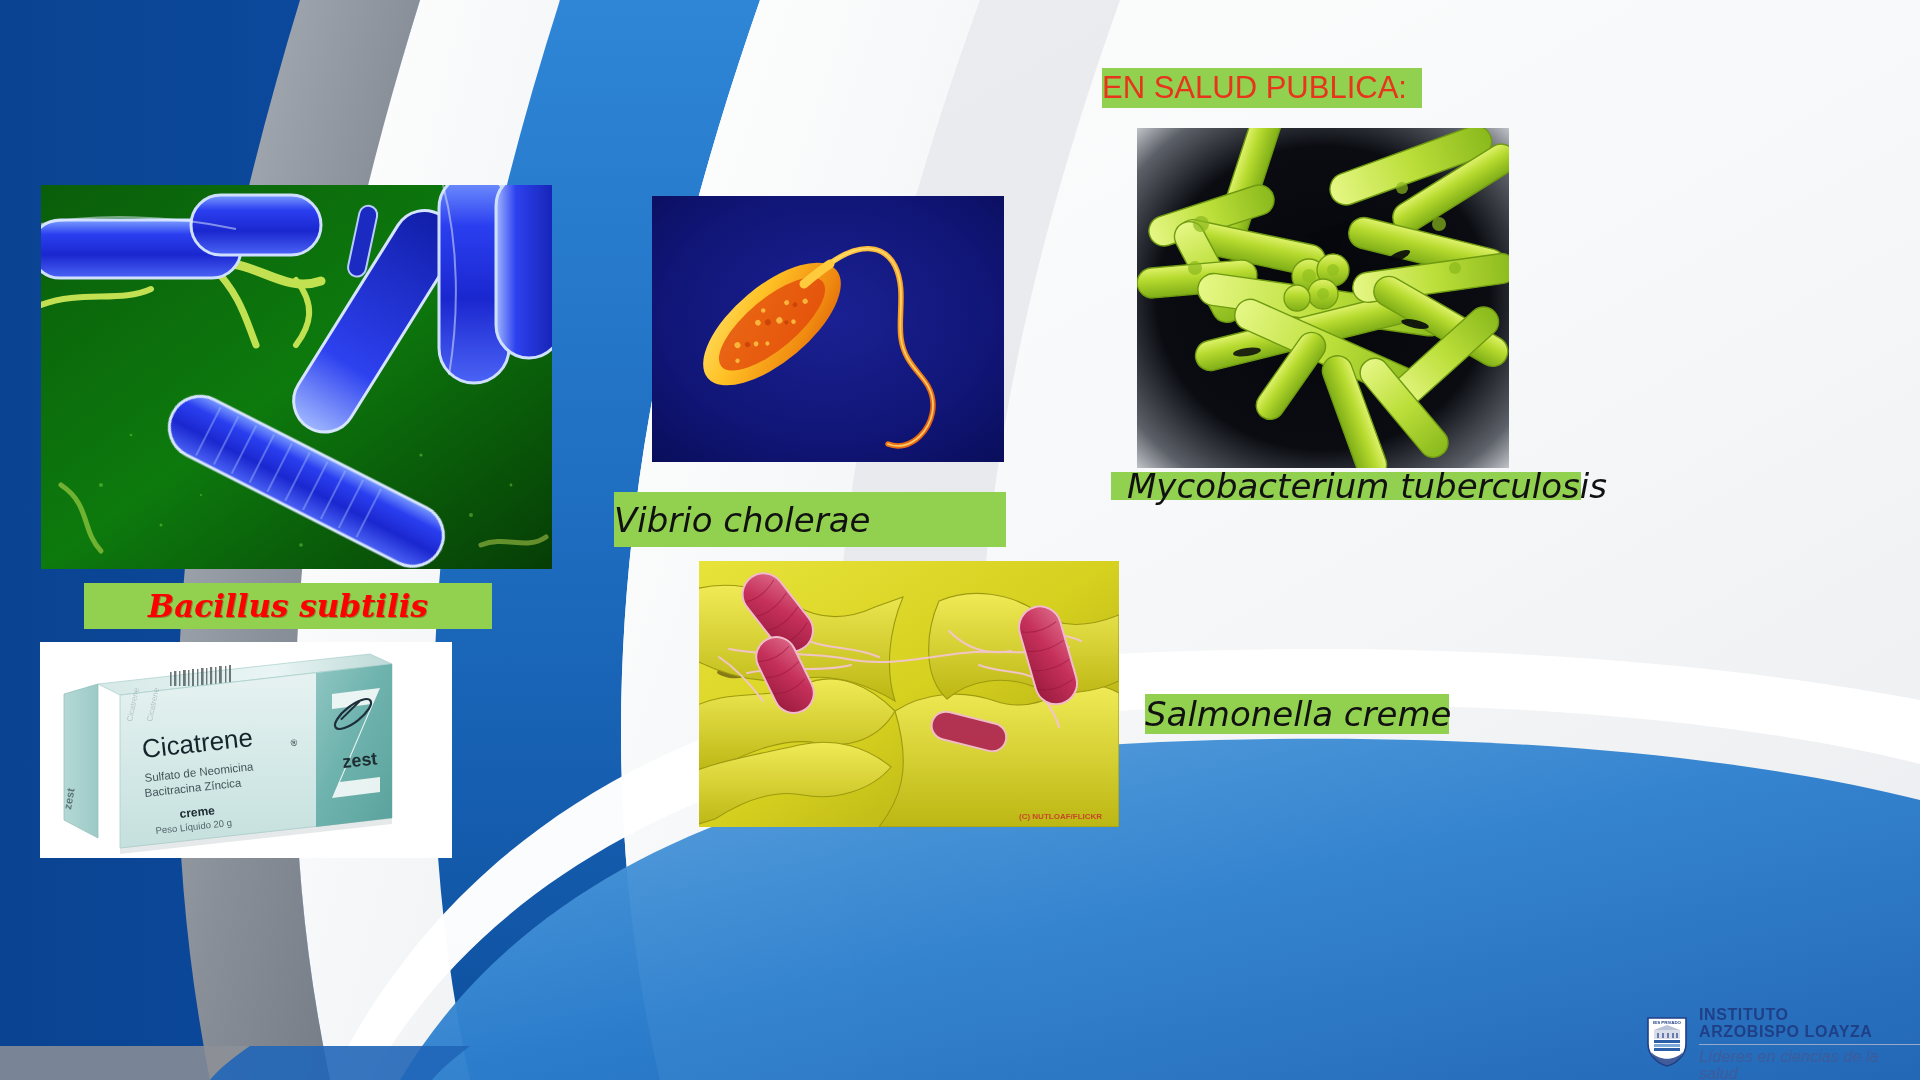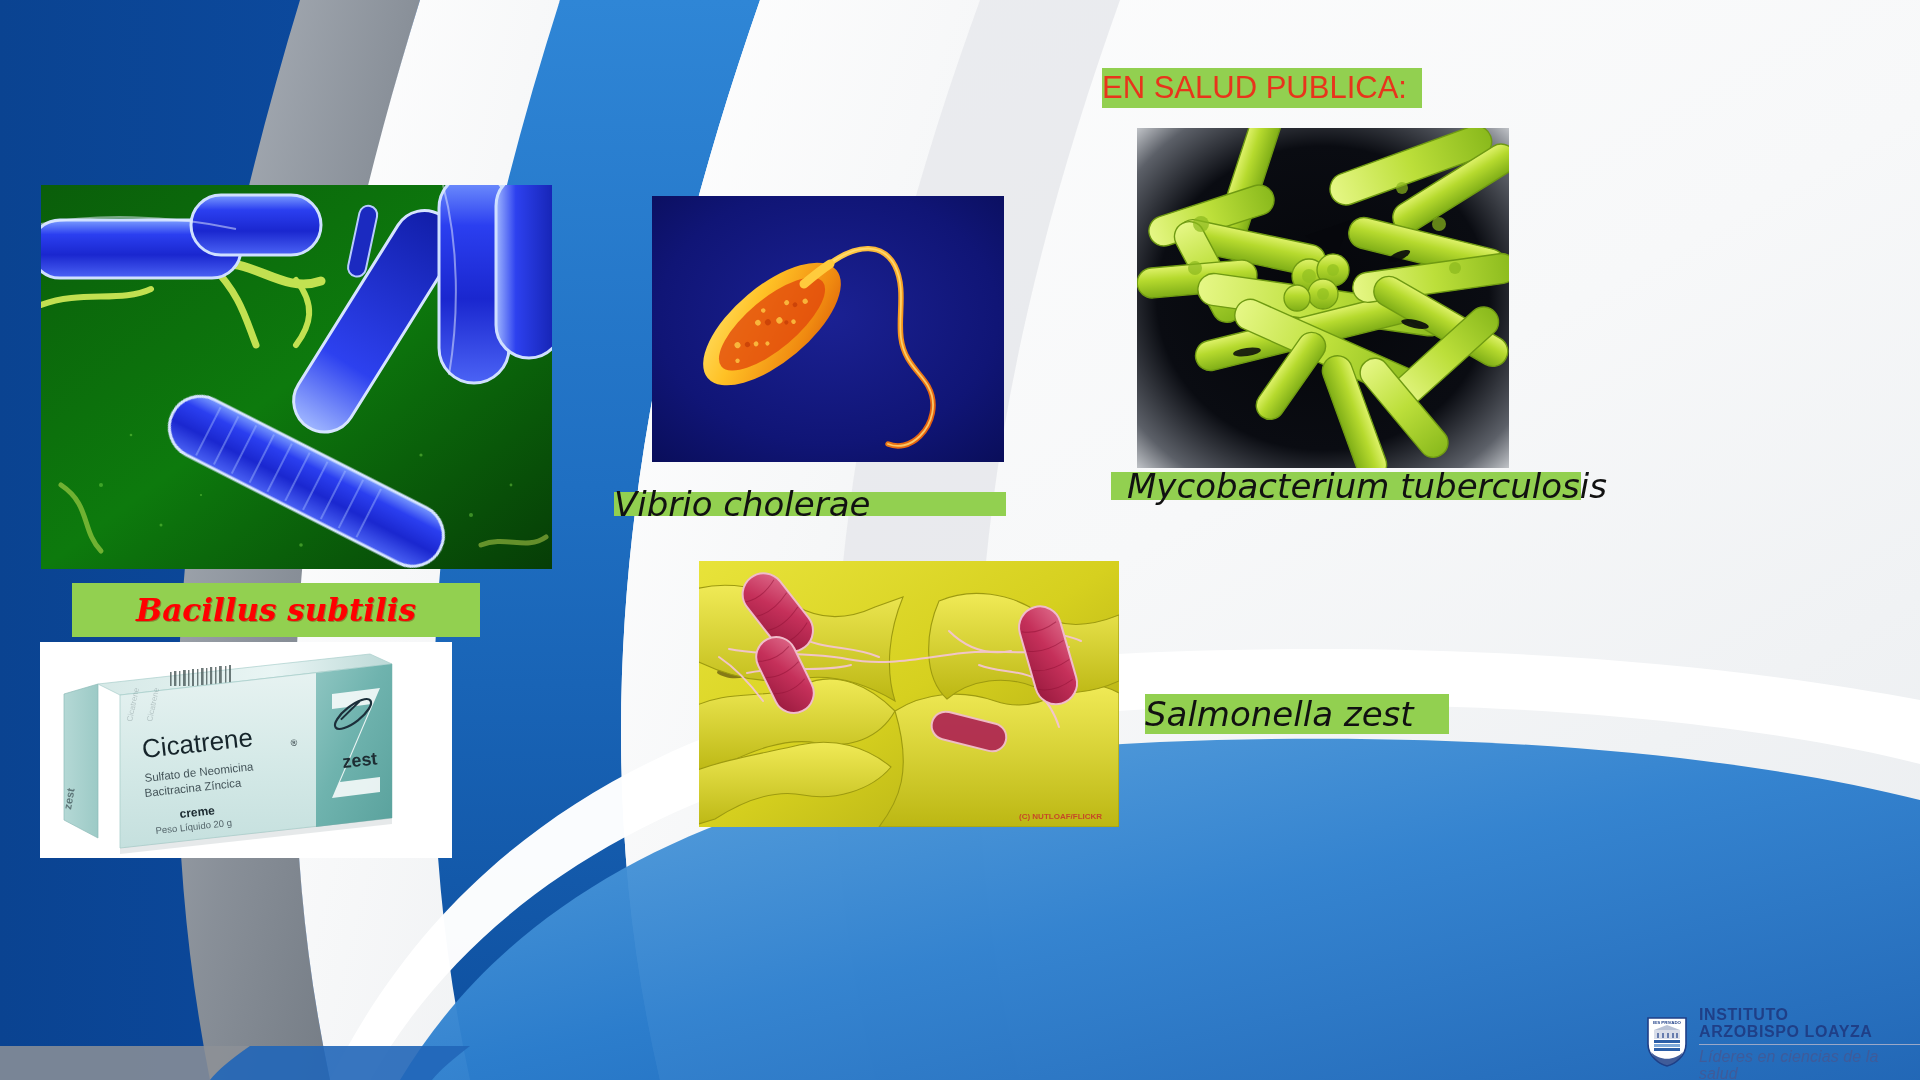--- a/index.html
+++ b/index.html
@@ -229,21 +229,21 @@
         </g>
       </g>
 
       <g opacity="0.5" stroke="#e6eeff" fill="none" stroke-width="2">
         <path d="M-5,40 C50,28 130,30 195,44"></path>
         <path d="M402,0 C418,60 418,130 408,190"></path>
       </g>
     </svg>
   </div>
 
-  <div class="banner" style="left:72px; top:583px; width:408px; height:54px;">
+  <div class="banner" style="left:84px; top:583px; width:408px; height:46px;">
     <span class="banner-slab">Bacillus subtilis</span>
   </div>
 
   <div class="product" style="left:40px; top:642px; width:412px; height:216px;">
     <svg viewBox="0 0 412 216" preserveAspectRatio="none">
       <defs>
         <linearGradient id="boxFaceG" x1="0" y1="0" x2="0" y2="1">
           <stop offset="0" stop-color="#e8f3f2"></stop>
           <stop offset="0.5" stop-color="#d6eae8"></stop>
           <stop offset="1" stop-color="#c5e0de"></stop>
@@ -369,21 +369,21 @@
 
       <path d="M176,69 C206,46 232,48 243,70 C254,92 246,120 249,142
                C252,166 268,176 276,190 C286,208 280,228 268,240 C258,250 246,252 236,248" fill="none" stroke="url(#flagG)" stroke-width="5.4" stroke-linecap="round"></path>
       <path d="M176,69 C206,46 232,48 243,70 C254,92 246,120 249,142
                C252,166 268,176 276,190 C286,208 280,228 268,240 C258,250 246,252 236,248" fill="none" stroke="#ffe07a" stroke-width="1.8" stroke-linecap="round" opacity="0.8"></path>
 
       <path d="M152,88 C164,78 170,73 178,68" fill="none" stroke="#ffcb3d" stroke-width="9" stroke-linecap="round"></path>
     </svg>
   </div>
 
-  <div class="banner center" style="left:614px; top:492px; width:392px; height:24px;">
+  <div class="banner center" style="left:614px; top:492px; width:392px; height:55px;">
     <span class="banner-sci" style="padding-left:0;">Vibrio cholerae</span>
   </div>
 
   <div class="photo" style="left:1137px; top:128px; width:372px; height:340px;">
     <svg viewBox="0 0 372 340" preserveAspectRatio="none">
       <defs>
         <radialGradient id="tbBg" cx="0.5" cy="0.5" r="0.72">
           <stop offset="0" stop-color="#05060a"></stop>
           <stop offset="0.62" stop-color="#0a0c12"></stop>
           <stop offset="0.86" stop-color="#5c6068"></stop>
@@ -572,21 +572,21 @@
         <g transform="rotate(14 268 170)">
           <rect x="232" y="156" width="76" height="28" rx="14" fill="#b02a52" opacity="0.95"></rect>
         </g>
       </g>
 
       <text x="320" y="258" font-family="Liberation Sans, sans-serif" font-size="8" font-weight="bold" fill="#c8342a" opacity="0.85">(C) NUTLOAF/FLICKR</text>
     </svg>
   </div>
 
   <div class="banner center" style="left:1145px; top:694px; width:304px; height:40px;">
-    <span class="banner-sci" style="padding-left:0;">Salmonella zest</span>
+    <span class="banner-sci" style="padding-left:0;">Salmonella creme</span>
   </div>
 
   <div class="logo" style="left:1645px; top:998px;">
     <svg class="logo-shield" viewBox="0 0 44 56">
       <path d="M3,6 L41,6 L41,32 C41,44 30,52 22,54 C14,52 3,44 3,32 Z" fill="#ffffff" stroke="#1f3f87" stroke-width="1.6"></path>
 
       <text x="22" y="12" text-anchor="middle" font-family="Liberation Sans, sans-serif" font-size="4.4" font-weight="bold" fill="#1f3f87">IES PRIVADO</text>
 
       <rect x="9" y="18" width="26" height="9" fill="#d8dde9"></rect>
       <path d="M9,18 L22,13 L35,18 Z" fill="#b9c2d6"></path>

